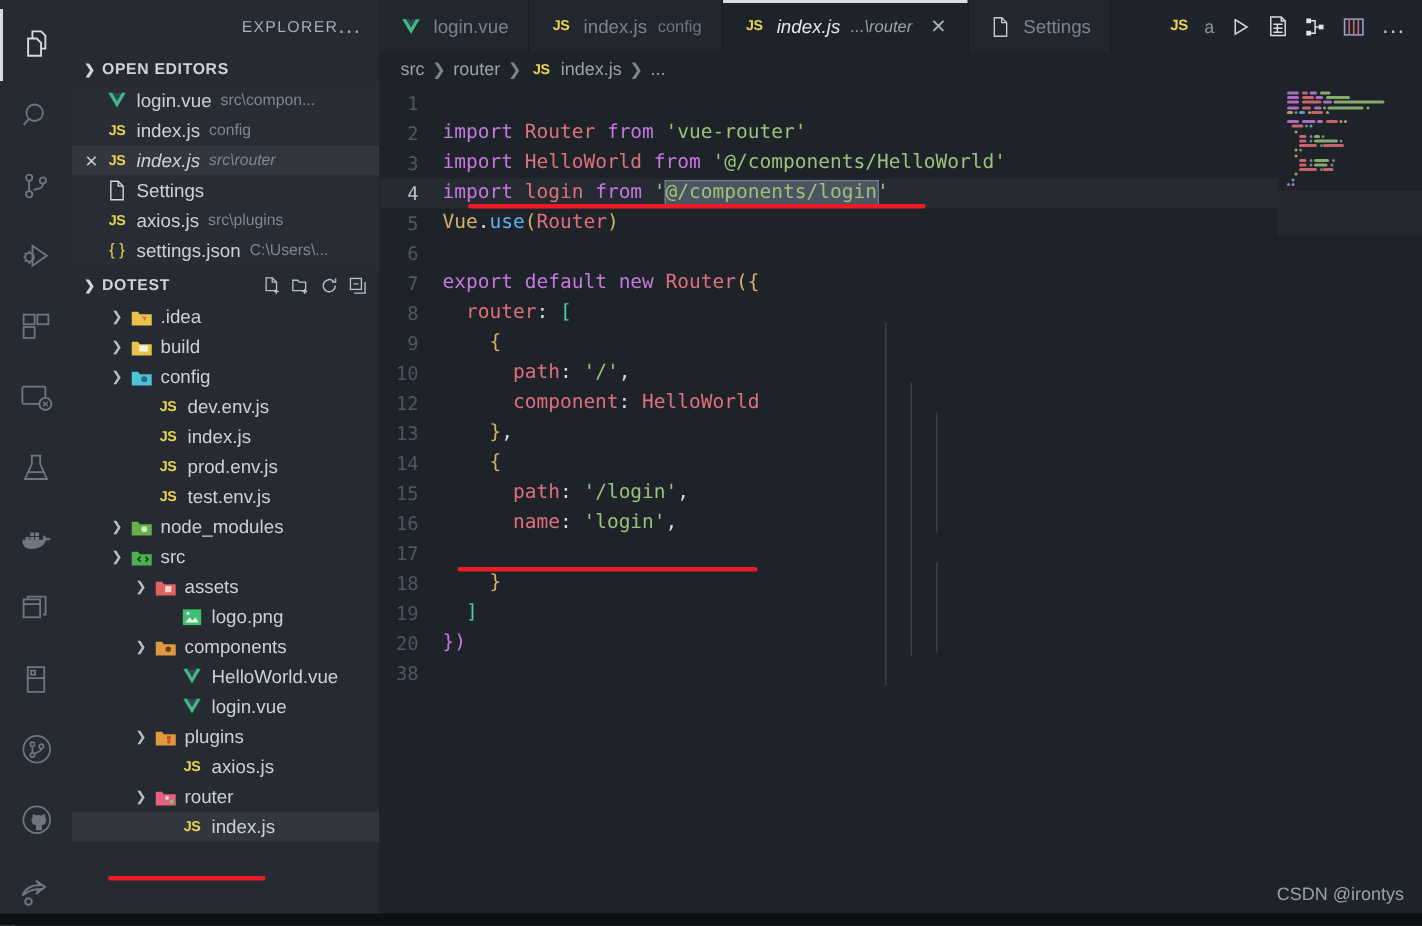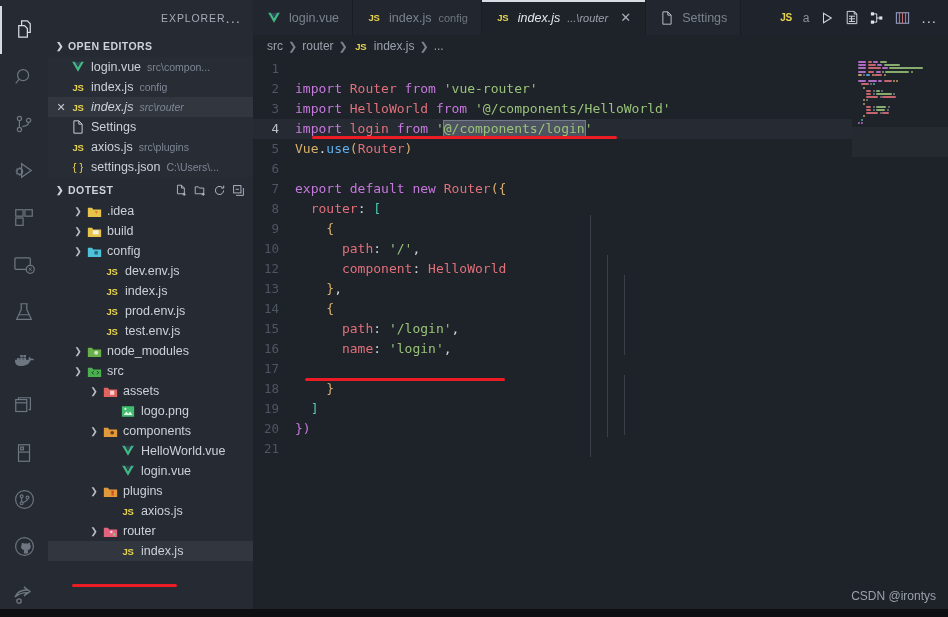--- a/index.html
+++ b/index.html
@@ -743,21 +743,21 @@
           </div>
           <div class="cline">
             <span class="lnum">19</span>
             <span class="ctext"><span class="t-brk">  ]</span></span>
           </div>
           <div class="cline">
             <span class="lnum">20</span>
             <span class="ctext"><span class="t-pink">}</span><span class="t-pink">)</span></span>
           </div>
           <div class="cline">
-            <span class="lnum">21</span>
+            <span class="lnum">38</span>
             <span class="ctext"></span>
           </div>
         </div>
 
       <div class="indentguide" style="left:337px; top:158px; height:242px;"></div>
       <div class="indentguide" style="left:354px; top:198px; height:182px;"></div>
       <div class="indentguide" style="left:371px; top:218px; height:80px;"></div>
       <div class="indentguide" style="left:371px; top:318px; height:60px;"></div>
 
       <div class="minimap" id="minimap">

